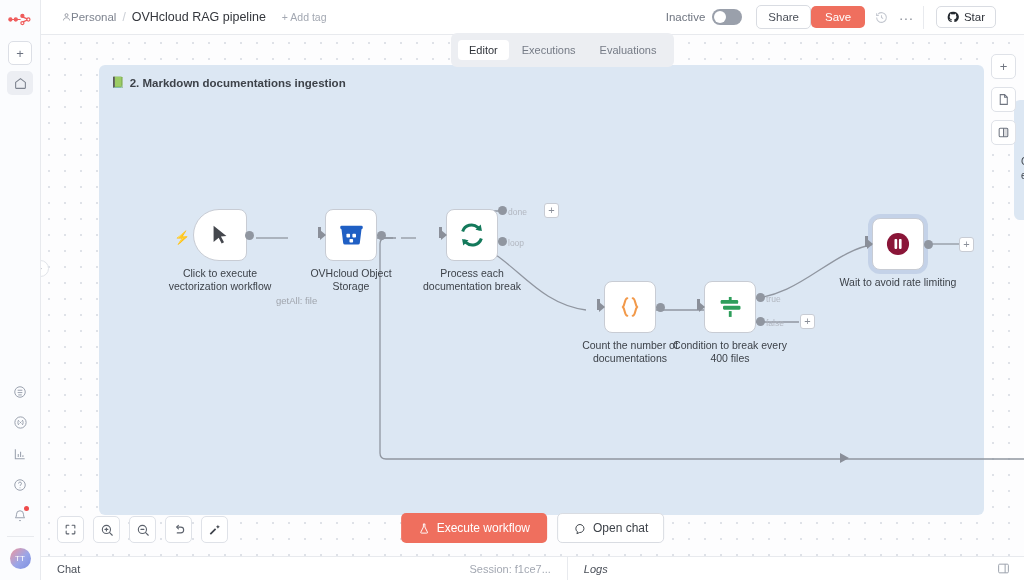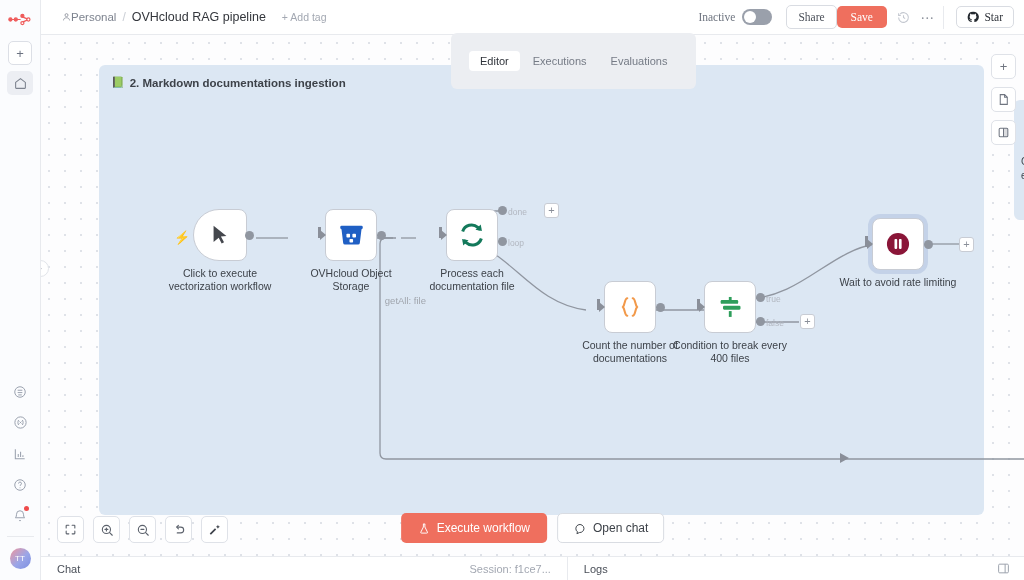--- a/index.html
+++ b/index.html
@@ -51,21 +51,21 @@
   .header {
     position: absolute; left: 41px; top: 0; width: 983px; height: 35px;
     background: #fff; border-bottom: 1px solid #e8eaee;
     display: flex; align-items: center; z-index: 25;
   }
   .crumb { display: flex; align-items: center; padding-left: 21px; gap: 6px; }
   .crumb-person { display: flex; align-items: center; color: #7d838f; font-size: 11.5px; }
   .crumb-sep { color: #c9cdd4; font-size: 12px; }
   .crumb-title { color: #33363c; font-size: 12.5px; }
   .crumb-tag { color: #a3a8b2; font-size: 10.5px; margin-left: 10px; }
-  .hdr-right { margin-left: auto; display: flex; align-items: center; padding-right: 10px; font-family: Liberation Serif, serif; }
+  .hdr-right { margin-left: auto; display: flex; align-items: center; padding-right: 28px; }
   .hdr-inactive { color: #6f7580; font-size: 11.5px; margin-right: 7px; }
   .toggle {
     width: 30px; height: 16px; border-radius: 9px; background: #9aa0ab;
     position: relative; margin-right: 14px;
   }
   .toggle::after {
     content:""; position: absolute; left: 2px; top: 2px;
     width: 12px; height: 12px; border-radius: 50%; background: #fff;
   }
   .btn-share {
@@ -81,21 +81,21 @@
   .hdr-divider { width: 1px; height: 23px; background: #e8eaee; margin-right: 12px; }
   .btn-star {
     border: 1px solid #d9dce2; background: #fff; border-radius: 5px;
     font-size: 11.5px; color: #2f333a; padding: 4px 10px;
     display: flex; align-items: center; gap: 5px;
   }
 
   
   .tabs {
     position: absolute; left: 451px; top: 33px; z-index: 26;
-    background: #eceef2; border-radius: 6px; padding: 18px;
+    background: #eceef2; border-radius: 6px; padding: 7px;
     display: flex; gap: 2px;
   }
   .tab { font-size: 11px; color: #757b86; padding: 4px 11px; border-radius: 4px; }
   .tab.active { background: #fff; color: #2f333a; }
 
   
   .canvas {
     position: absolute; left: 41px; top: 35px; width: 983px; height: 521px;
     background-color: #fdfdfe;
     background-image: radial-gradient(#dfe2e8 1px, transparent 1px);
@@ -137,21 +137,21 @@
   }
   .nbox.selected {
     box-shadow: 0 0 0 4px rgba(160,180,215,.40);
   }
   .nlabel {
     position: absolute; top: 58px; left: 50%; transform: translateX(-50%);
     width: 150px; text-align: center; font-size: 10.5px; color: #3d4249; line-height: 13px;
   }
   .nsub {
     position: absolute; top: 86px; left: 50%; transform: translateX(-50%);
-    width: 150px; text-align: right; font-size: 9.5px; color: #a0a5ad;
+    width: 150px; text-align: left; font-size: 9.5px; color: #a0a5ad;
   }
   .port {
     position: absolute; width: 9px; height: 9px; border-radius: 50%;
     background: #9096a0;
   }
   .port-lbl { position: absolute; font-size: 8.5px; color: #b2b7c0; }
   .plus-box {
     position: absolute; width: 15px; height: 15px; border-radius: 3px;
     border: 1px solid #c8ccd4; background: #fff; color: #8a8f99;
     font-size: 11px; line-height: 13px; text-align: center;
@@ -201,21 +201,21 @@
 
   
   .botbar {
     position: absolute; left: 41px; bottom: 0; width: 983px; height: 24px;
     background: #fff; border-top: 1px solid #e8eaee;
     display: flex; align-items: center; z-index: 28;
   }
   .bb-chat { font-size: 11px; color: #4a4f58; padding-left: 16px; }
   .bb-session { font-size: 11px; color: #a3a8b2; margin-left: auto; }
   .bb-div { width: 1px; height: 24px; background: #e8eaee; margin: 0 16px; }
-  .bb-logs { font-size: 11px; color: #4a4f58; }
+  .bb-logs { font-size: 11px; color: #4a4f58; font-style: italic; }
   .bb-right { margin-left: auto; padding-right: 14px; color: #9aa0ab; display:flex; }
 </style>
 </head>
 <body>
 
 <div id="app">
 
   <div class="rail">
     <div class="rail-logo">
       <svg width="24" height="13" viewBox="0 0 40 20">
@@ -389,21 +389,21 @@
           <polygon points="19.5,3 20.5,8.5 15,7.5" fill="#13795b" stroke="none"></polygon>
           <polygon points="4.5,21 3.5,15.5 9,16.5" fill="#13795b" stroke="none"></polygon>
         </svg>
       </div>
       <div class="port" style="left:52px;top:-3px;"></div>
       <div class="port-lbl" style="left:62px;top:-2px;">done</div>
       <div class="port" style="left:52px;top:28px;"></div>
       <div class="port-lbl" style="left:62px;top:29px;">loop</div>
       <div class="plus-box" style="left:98px;top:-6px;">+</div>
       <div class="nlabel">
-        <span>Process each</span><br><span>documentation file</span>
+        <span>Process each</span><br><span>documentation break</span>
       </div>
     </div>
 
     <div class="node" style="left:563px;top:246px;">
       <div class="in-bar" style="left:-7px;top:18px;"></div>
       <div class="in-arrow" style="left:-5px;top:21px;"></div>
       <div class="nbox">
         <svg width="26" height="26" viewBox="0 0 24 24" fill="none" stroke="#f2994a" stroke-width="1.9" stroke-linecap="round">
           <path d="M9.5 4C7 4 7.6 9.5 5.5 12c2.1 2.5 1.5 8 4 8"></path>
           <path d="M14.5 4c2.5 0 1.9 5.5 4 8-2.1 2.5-1.5 8-4 8"></path>

